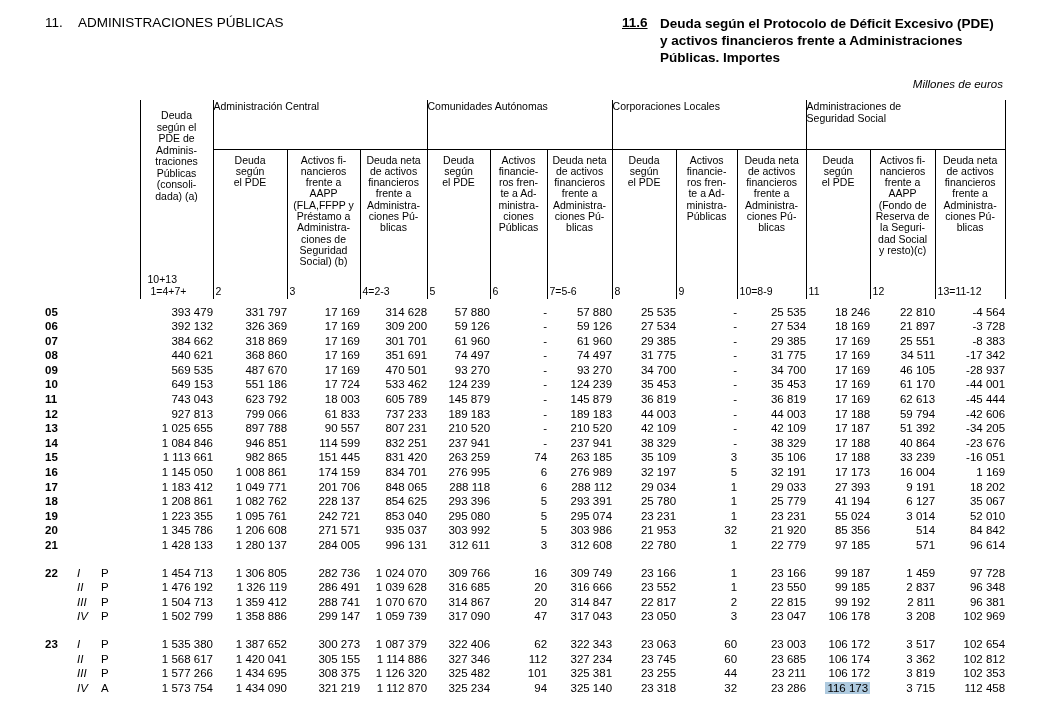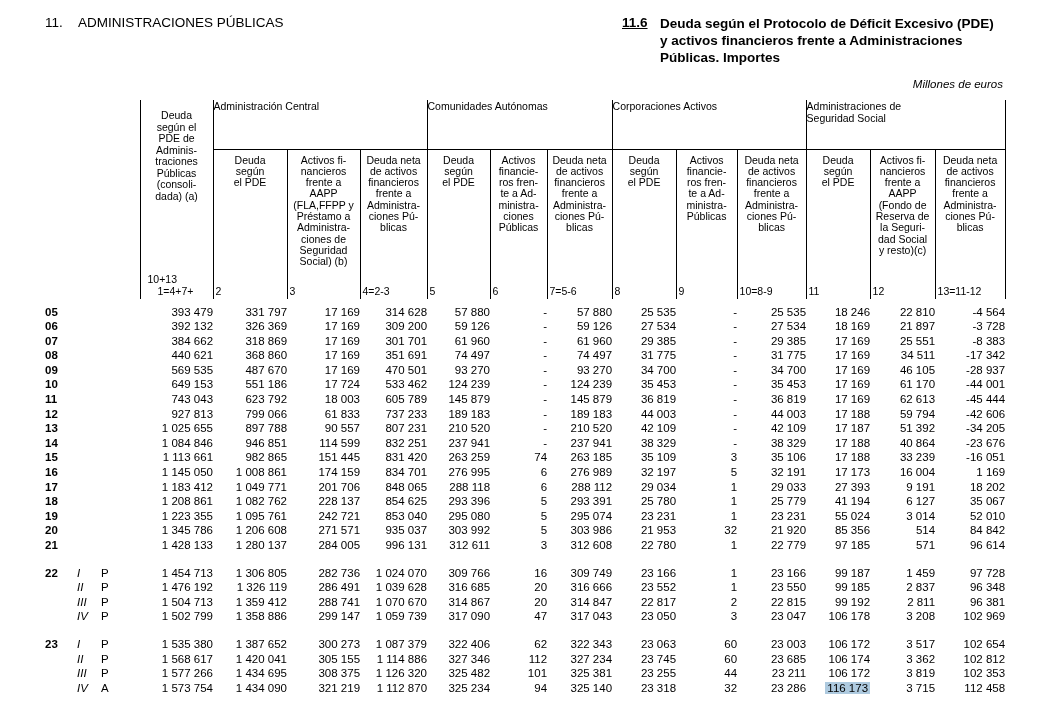--- a/index.html
+++ b/index.html
@@ -18,21 +18,21 @@
   table.tbl{position:absolute;left:45px;top:100px;border-collapse:collapse;table-layout:fixed;width:960px;}
   table.tbl td{padding:0;vertical-align:top;}
 
   
   td.blank{border:none;}
   td.col1hdr{border-left:1px solid #000;border-right:1px solid #000;}
   .c1wrap{height:198px;display:flex;flex-direction:column;font-size:10.5px;line-height:11.5px;}
   .c1title{text-align:center;padding-top:10px;}
   .c1formula{margin-top:auto;text-align:left;padding-bottom:1px;}
   .c1formula .f1{padding-left:7px;display:block;}
-  .c1formula .f2{padding-left:17px;display:block;}
+  .c1formula .f2{padding-left:10px;display:block;}
   td.ghdr{border-left:1px solid #000;border-right:1px solid #000;border-bottom:1px solid #000;text-align:left;vertical-align:middle;font-size:10.5px;line-height:12px;}
   td.shdr{border-right:1px solid #000;}
   .shwrap{height:149px;display:flex;flex-direction:column;font-size:10.5px;line-height:11.3px;}
   .stitle{text-align:center;padding-top:5px;}
   .snum{margin-top:auto;text-align:left;padding:0 0 1px 2px;}
   thead tr.grow{height:49px;}
   thead tr.srow{height:149px;}
 
   
   tbody td{font-size:11.5px;line-height:14.6px;white-space:nowrap;vertical-align:baseline;}
@@ -104,21 +104,21 @@
               </div>
           </div>
         </td>
       <td class="ghdr" colspan="3">
             <div>Administración Central</div>
           </td>
           <td class="ghdr" colspan="3">
             <div>Comunidades Autónomas</div>
           </td>
           <td class="ghdr" colspan="3">
-            <div>Corporaciones Activos</div>
+            <div>Corporaciones Locales</div>
           </td>
           <td class="ghdr" colspan="3">
             <div>Administraciones de</div>
             <div>Seguridad Social</div>
           </td>
         </tr>
       <tr class="srow" id="hdr-cols">
         <td class="blank" colspan="3"></td>
       <td class="shdr">
             <div class="shwrap">

